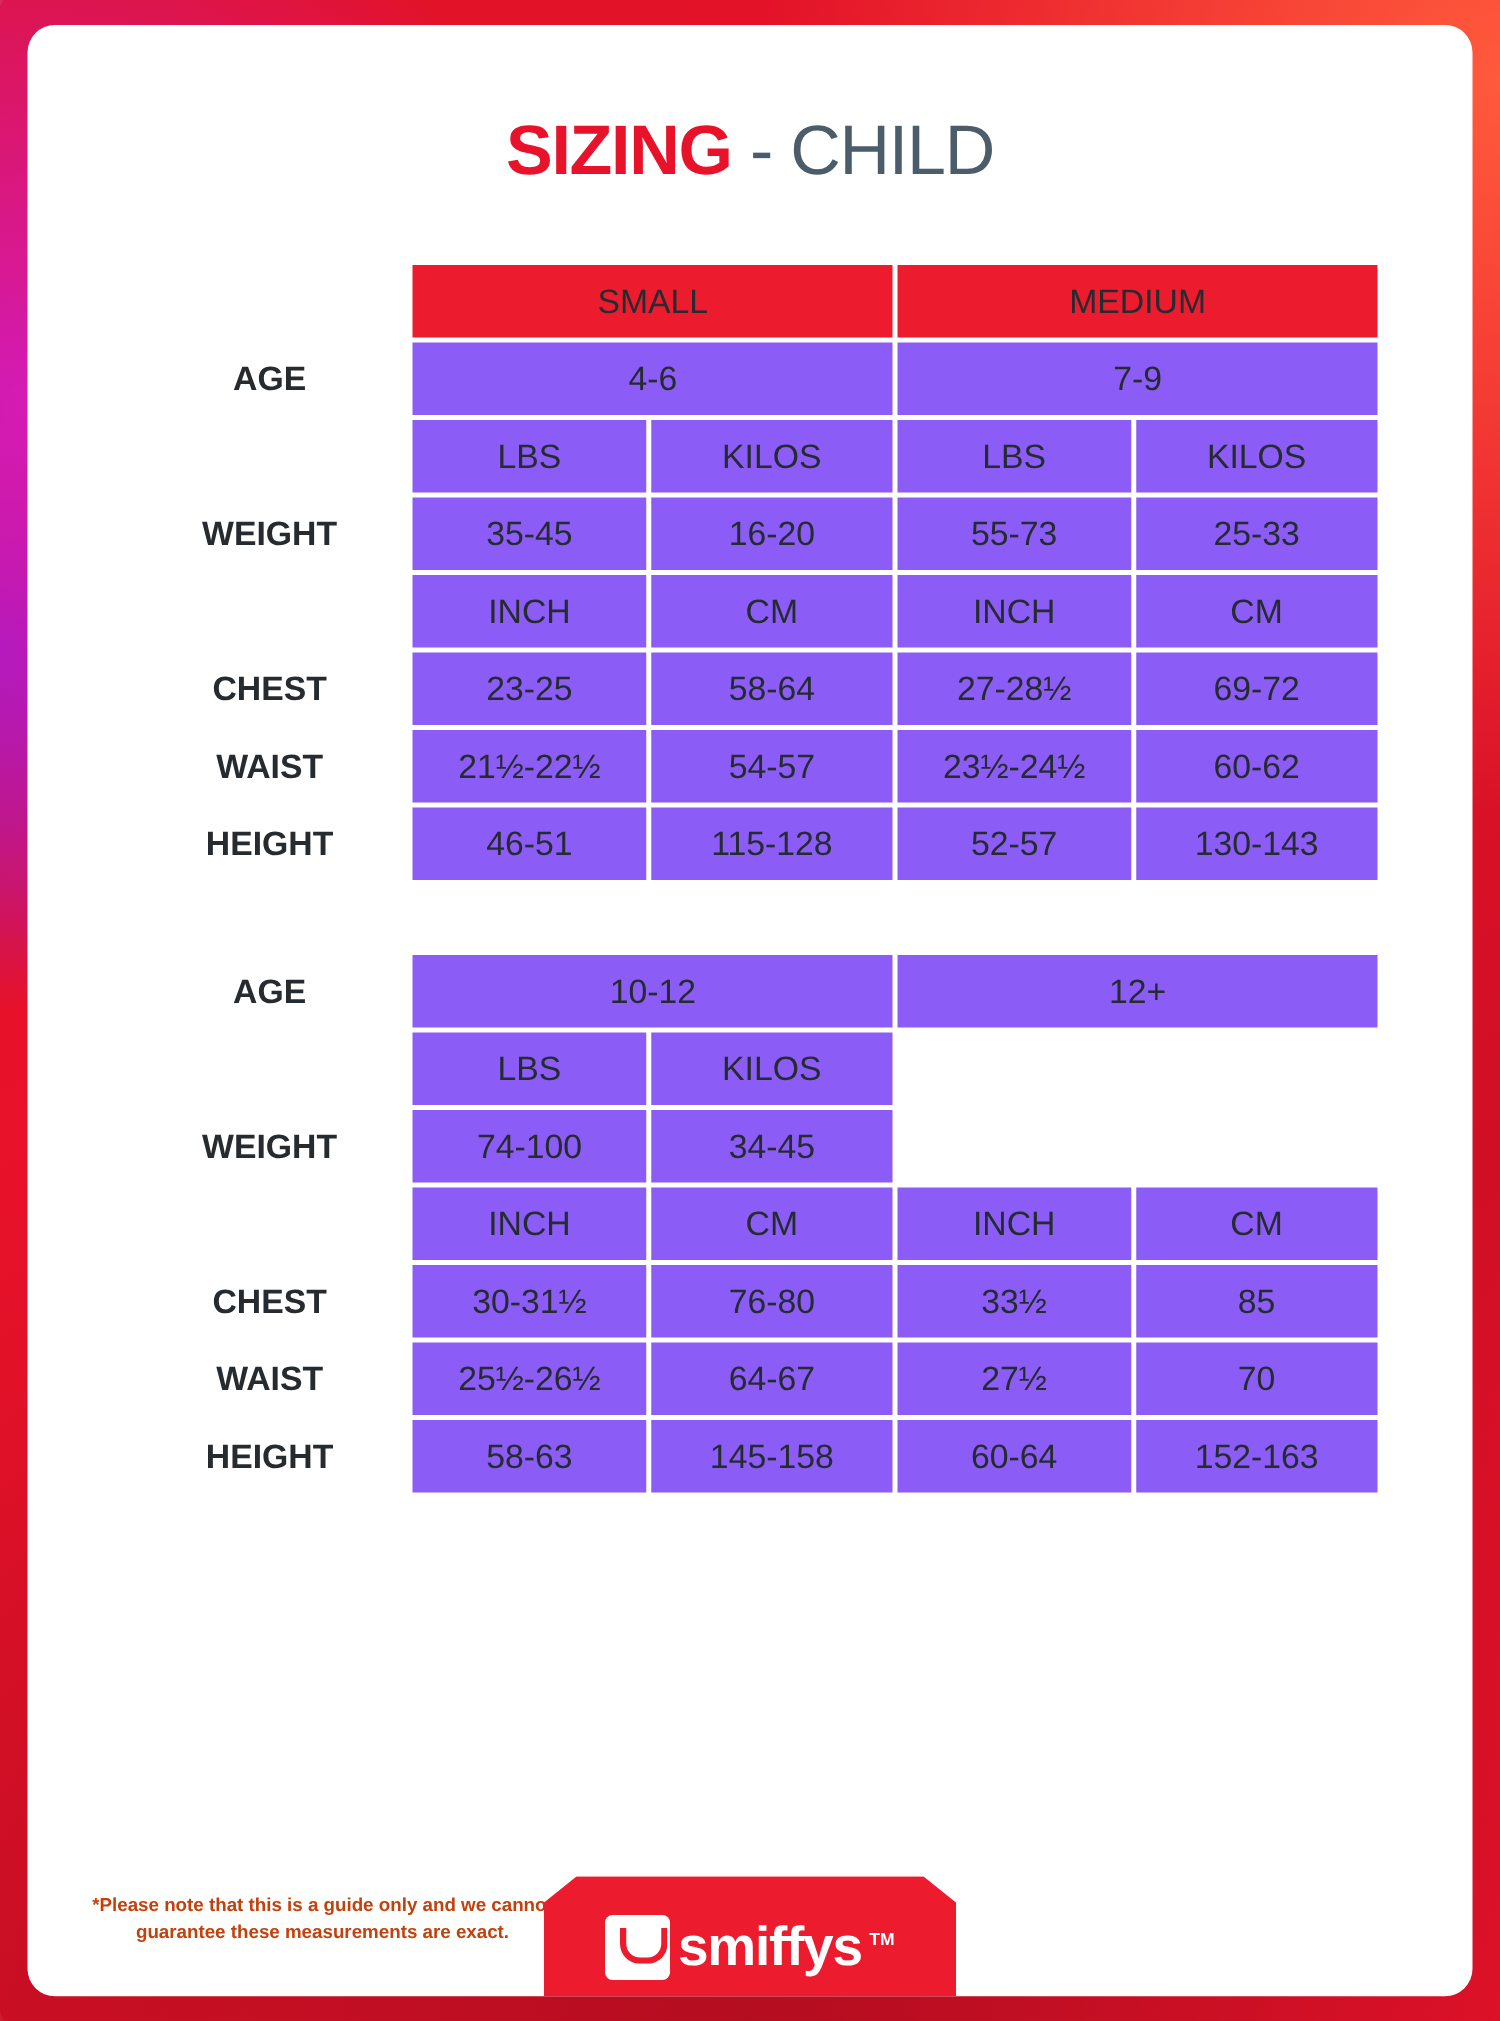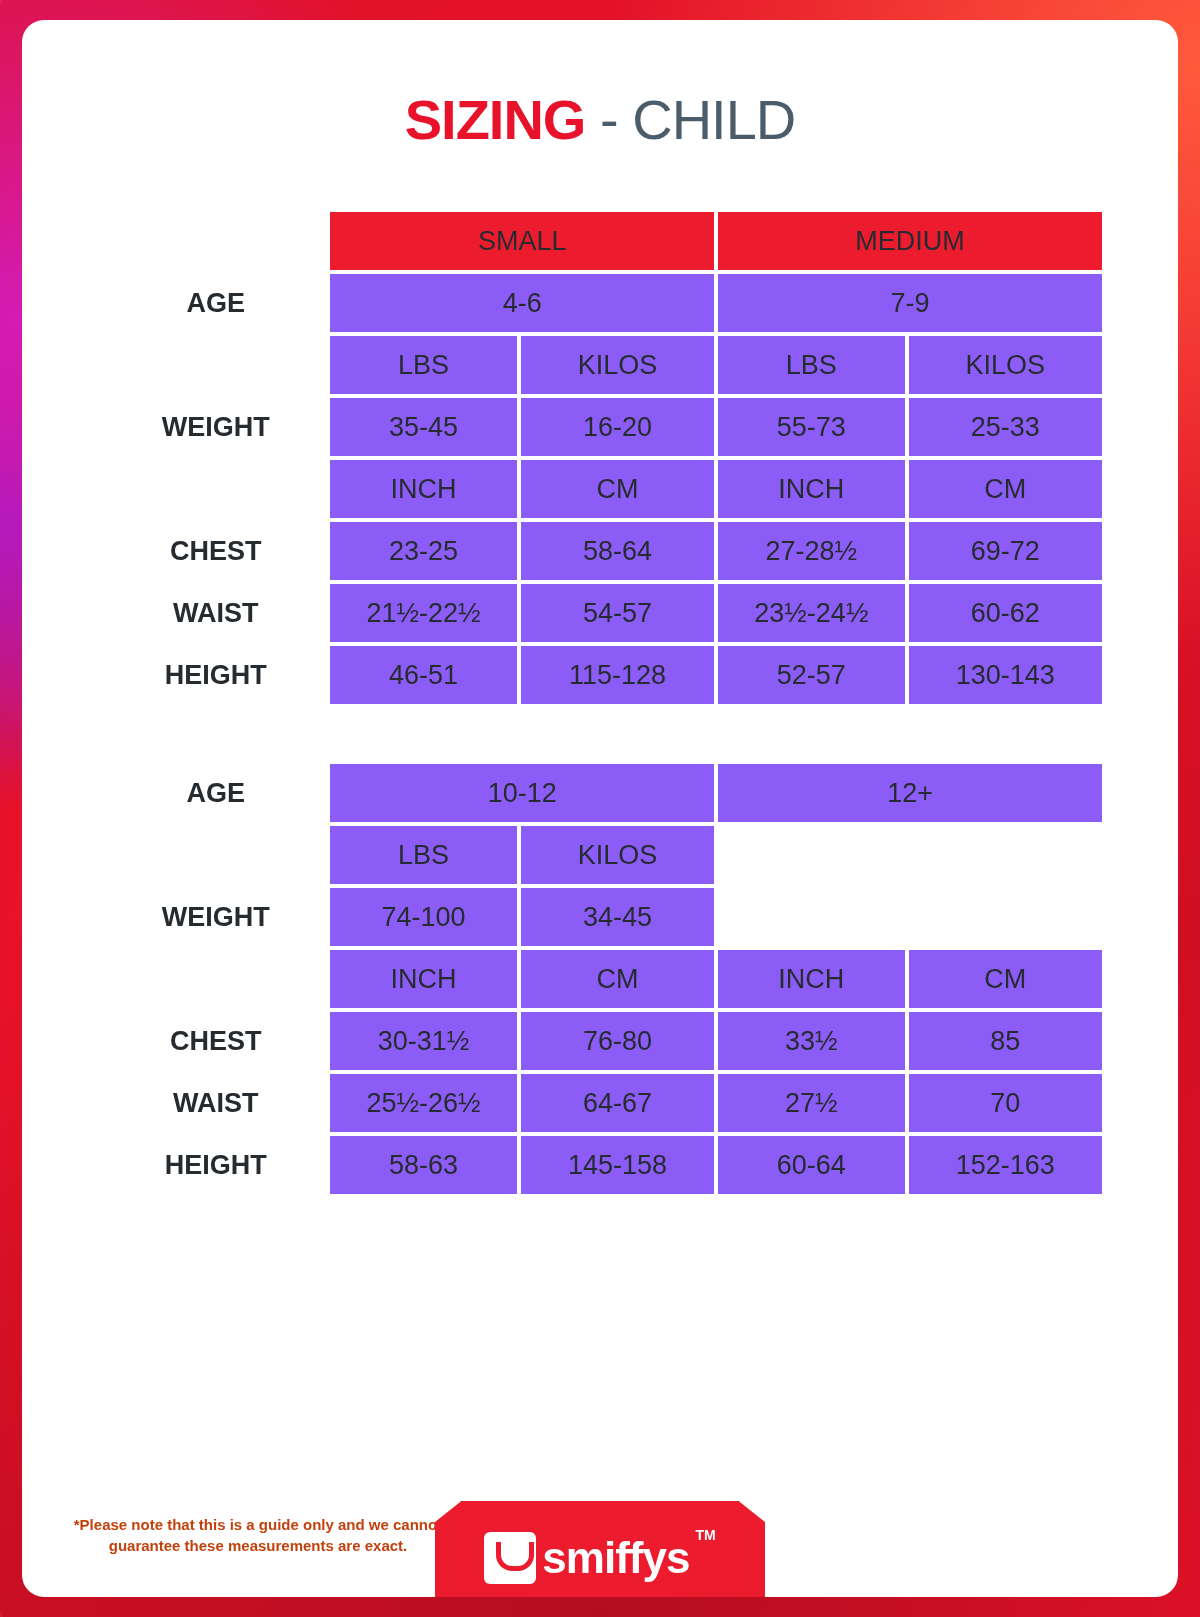--- a/index.html
+++ b/index.html
@@ -174,21 +174,21 @@
     font-size: 44px;
     font-weight: bold;
     letter-spacing: -1px;
     position: relative;
   }
   .logo-tm {
     color: #ffffff;
     font-size: 14px;
     font-weight: bold;
     align-self: flex-start;
-    margin-top: 8px;
+    margin-top: 24px;
   }
 </style>
 </head>
 <body>
 
 <div class="bg"></div>
 
 <div class="card">
 
   <div class="title">

